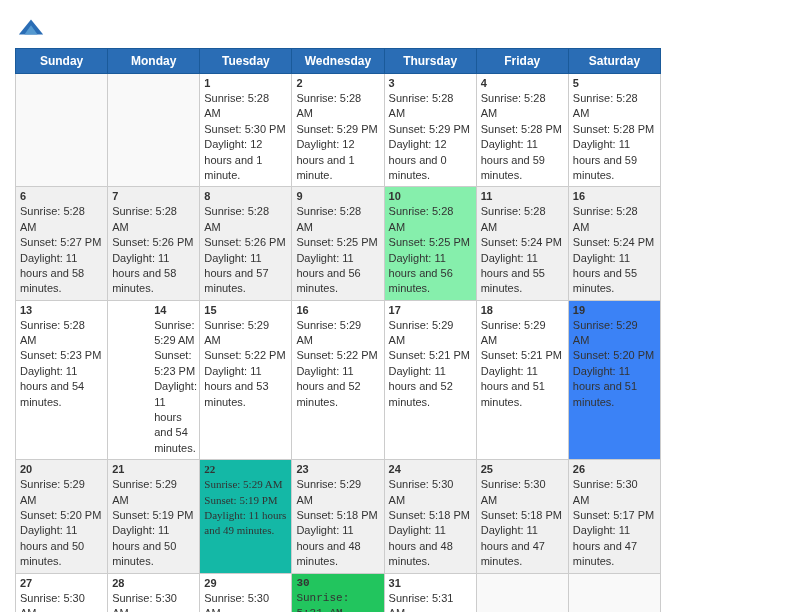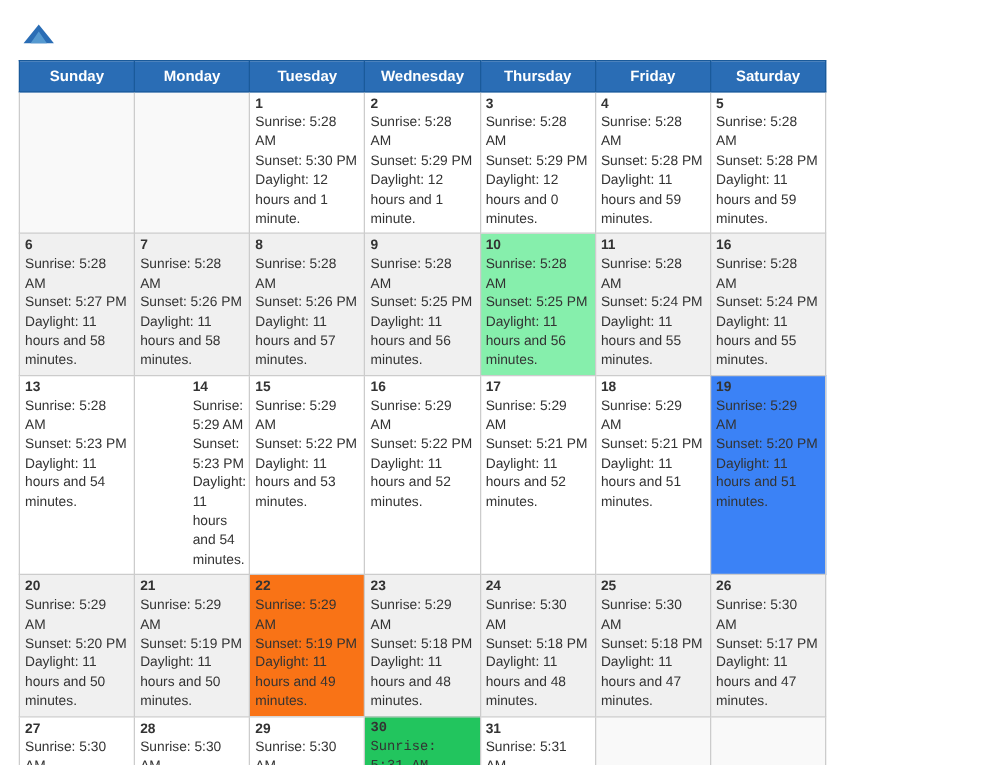--- a/index.html
+++ b/index.html
@@ -225,21 +225,21 @@
         </tr>
         <tr>
           <td style="background: rgb(240, 240, 240);">
             <span class="day-number">20</span>
             <div class="day-info">Sunrise: 5:29 AM<br>Sunset: 5:20 PM<br>Daylight: 11 hours and 50 minutes.</div>
           </td>
           <td style="background: rgb(240, 240, 240);">
             <span class="day-number">21</span>
             <div class="day-info">Sunrise: 5:29 AM<br>Sunset: 5:19 PM<br>Daylight: 11 hours and 50 minutes.</div>
           </td>
-          <td style="background: #f97316;">
+          <td style="background: #14b8a6; font-family: Liberation Serif, serif;">
             <span class="day-number">22</span>
             <div class="day-info">Sunrise: 5:29 AM<br>Sunset: 5:19 PM<br>Daylight: 11 hours and 49 minutes.</div>
           </td>
           <td style="background: rgb(240, 240, 240);">
             <span class="day-number">23</span>
             <div class="day-info">Sunrise: 5:29 AM<br>Sunset: 5:18 PM<br>Daylight: 11 hours and 48 minutes.</div>
           </td>
           <td style="background: rgb(240, 240, 240);">
             <span class="day-number">24</span>
             <div class="day-info">Sunrise: 5:30 AM<br>Sunset: 5:18 PM<br>Daylight: 11 hours and 48 minutes.</div>

